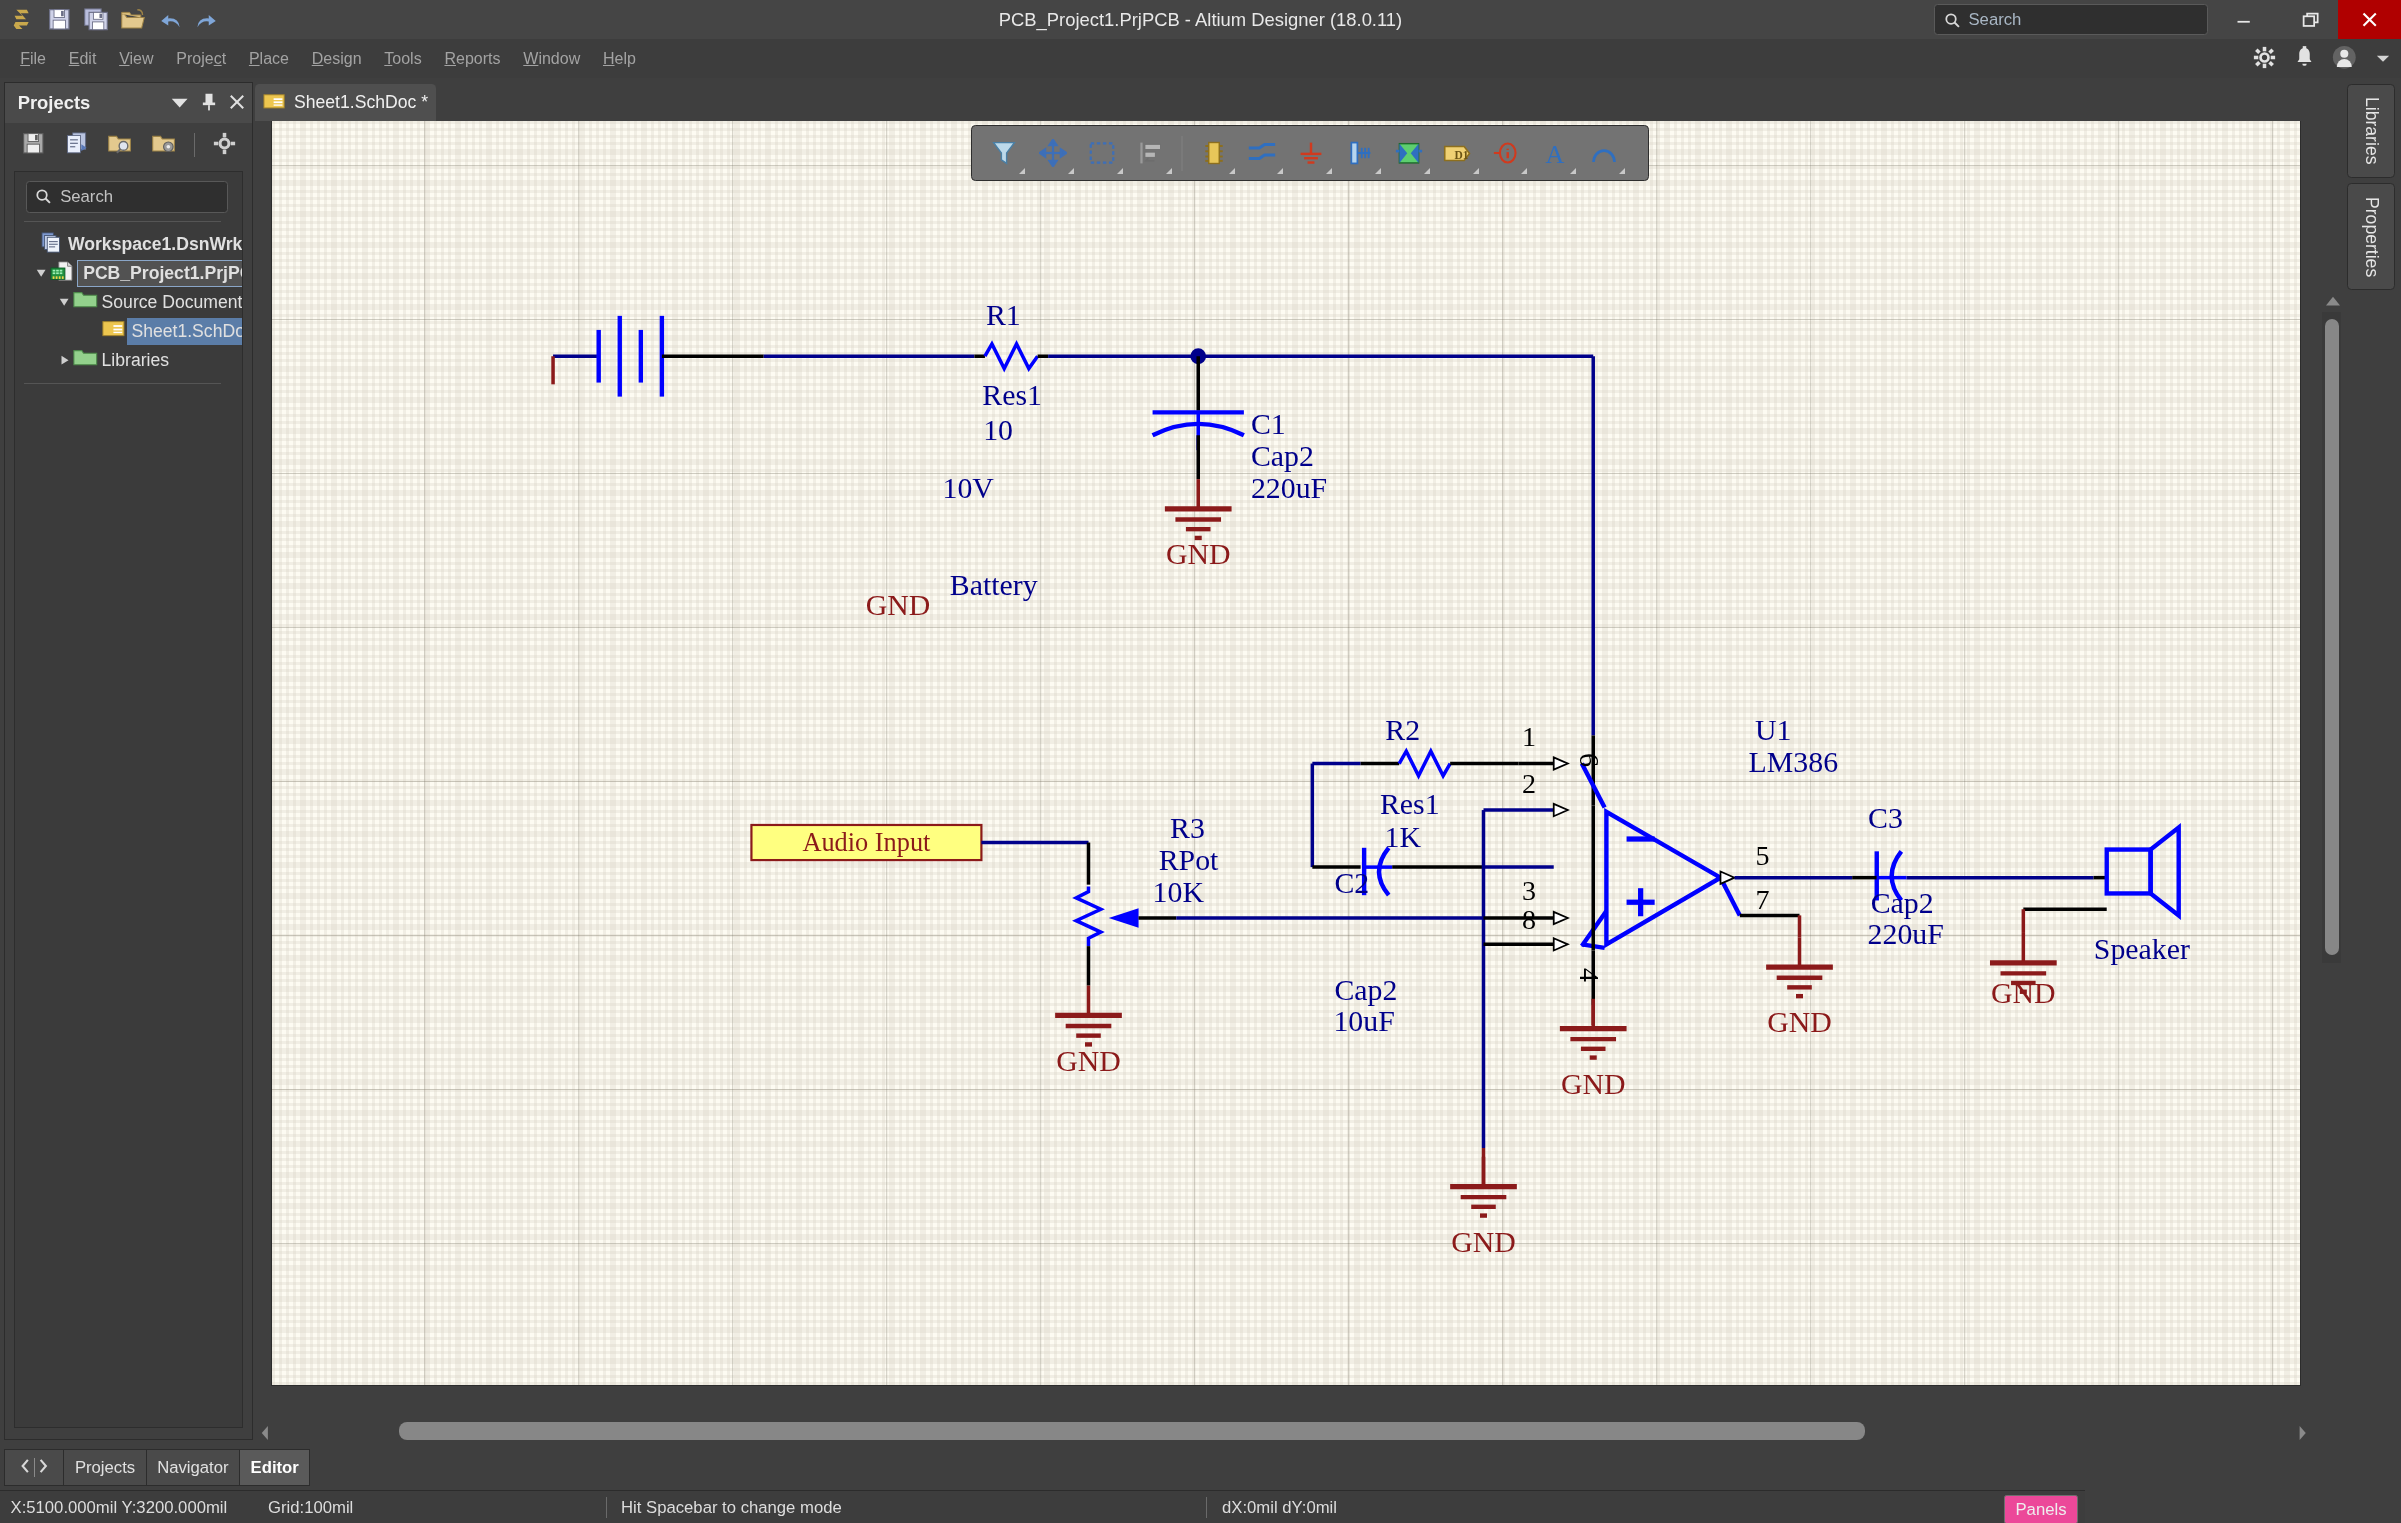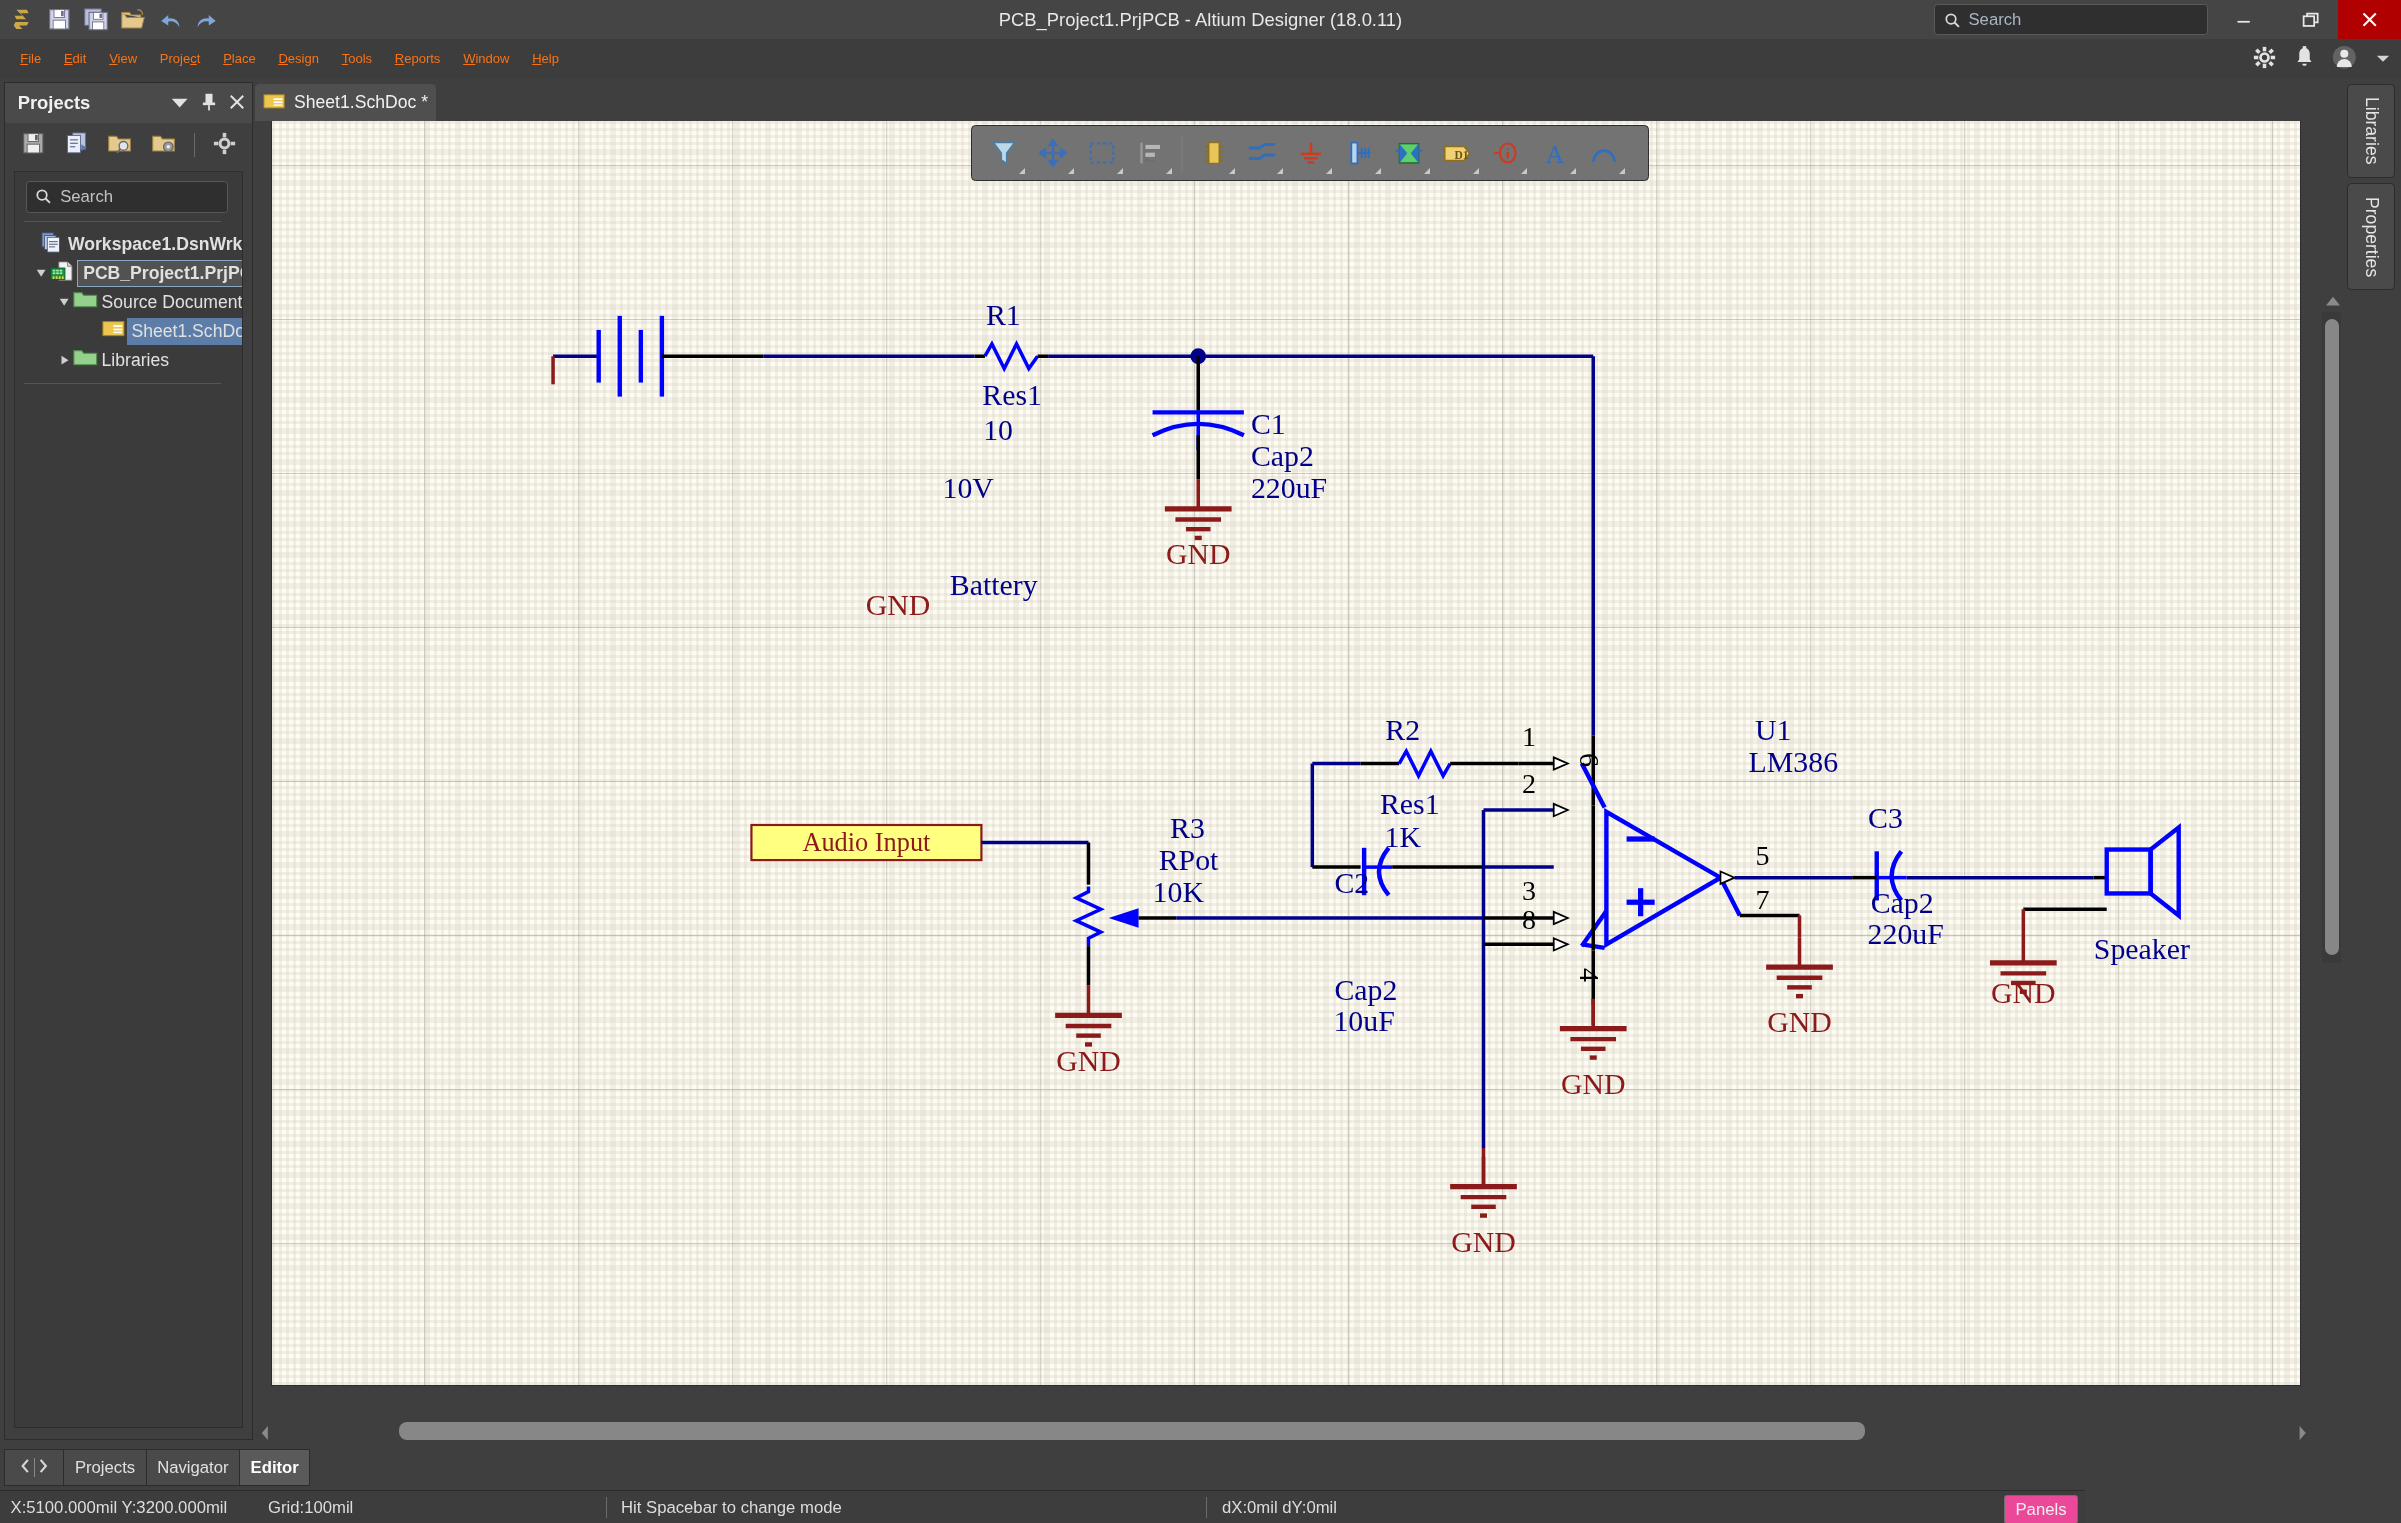--- a/index.html
+++ b/index.html
@@ -18,21 +18,21 @@
              border:0.9px solid #5a5a5a;border-radius:3.5px;display:flex;align-items:center;padding-left:8.8px;gap:8px;}
   .tb-search span.ph{font-size:16.7px;color:#a8b6c4;}
   .win-btn{position:absolute;top:0;width:63px;height:39px;display:flex;align-items:center;justify-content:center;}
   .win-min{left:2212px;}
   .win-max{left:2279px;}
   .win-close{left:2338px;width:63px;background:#b00000;}
 
   
   .menubar{position:absolute;left:0;top:39px;width:2401px;height:39px;background:#3d3d3d;}
   .menu-items{position:absolute;left:8.8px;top:0;height:39px;display:flex;align-items:center;}
-  .menu-item{padding:0 11.4px;font-size:13px;color:#f97316;height:39px;line-height:39px;cursor:default;}
+  .menu-item{padding:0 11.4px;font-size:16px;color:#a3a3a3;height:39px;line-height:39px;cursor:default;}
   .menu-item u{text-decoration:underline;}
   .menu-right{position:absolute;right:10.5px;top:0;height:39px;display:flex;align-items:center;gap:17.6px;}
 
   
   .panel{position:absolute;left:4.4px;top:82px;width:247px;height:1356px;background:#3f3f3f;
          border:0.9px solid #2c2c2c;}
   .panel-hdr{position:absolute;left:0;top:0;width:247px;height:40px;background:#4a4a4a;}
   .panel-hdr .t{position:absolute;left:12.3px;top:0;height:40px;line-height:40px;font-size:18.4px;
                 font-weight:bold;color:#f0f0f0;}
   .panel-hdr .btns{position:absolute;right:7px;top:0;height:40px;display:flex;align-items:center;gap:12.3px;}

